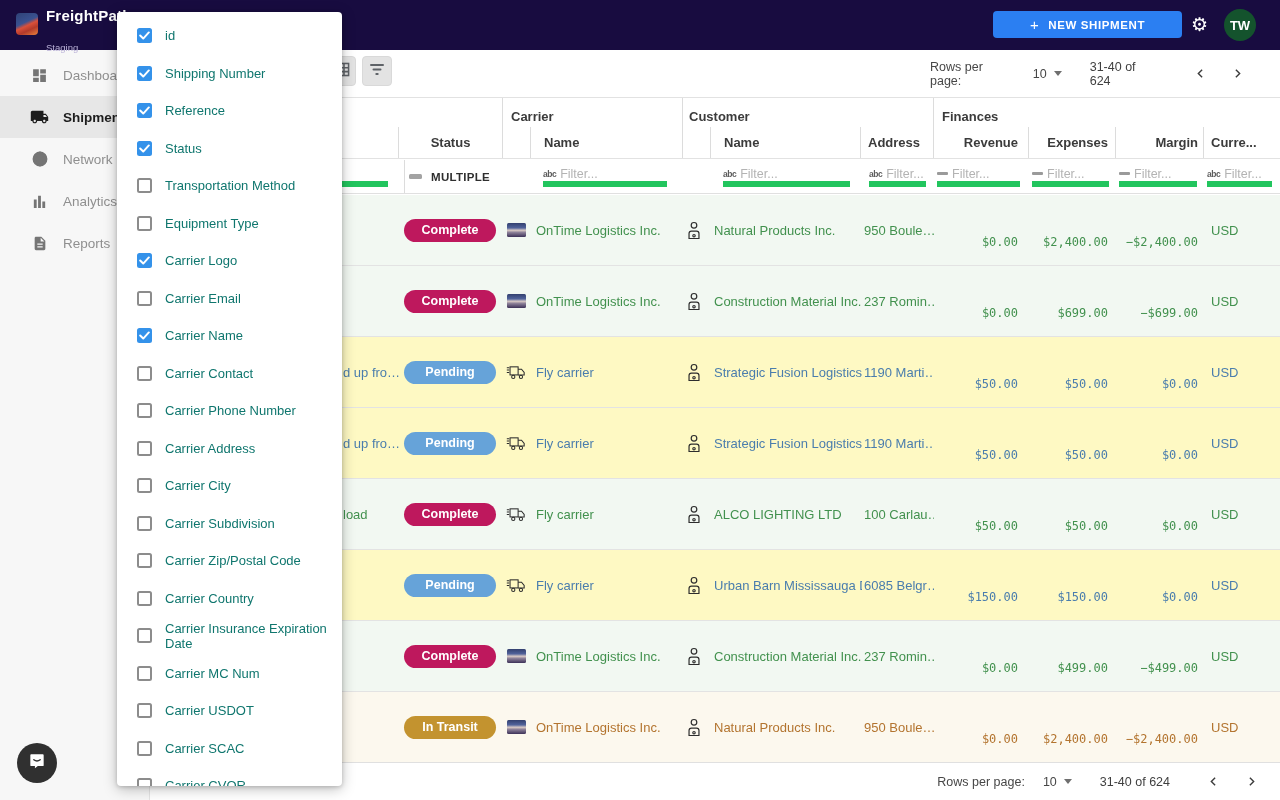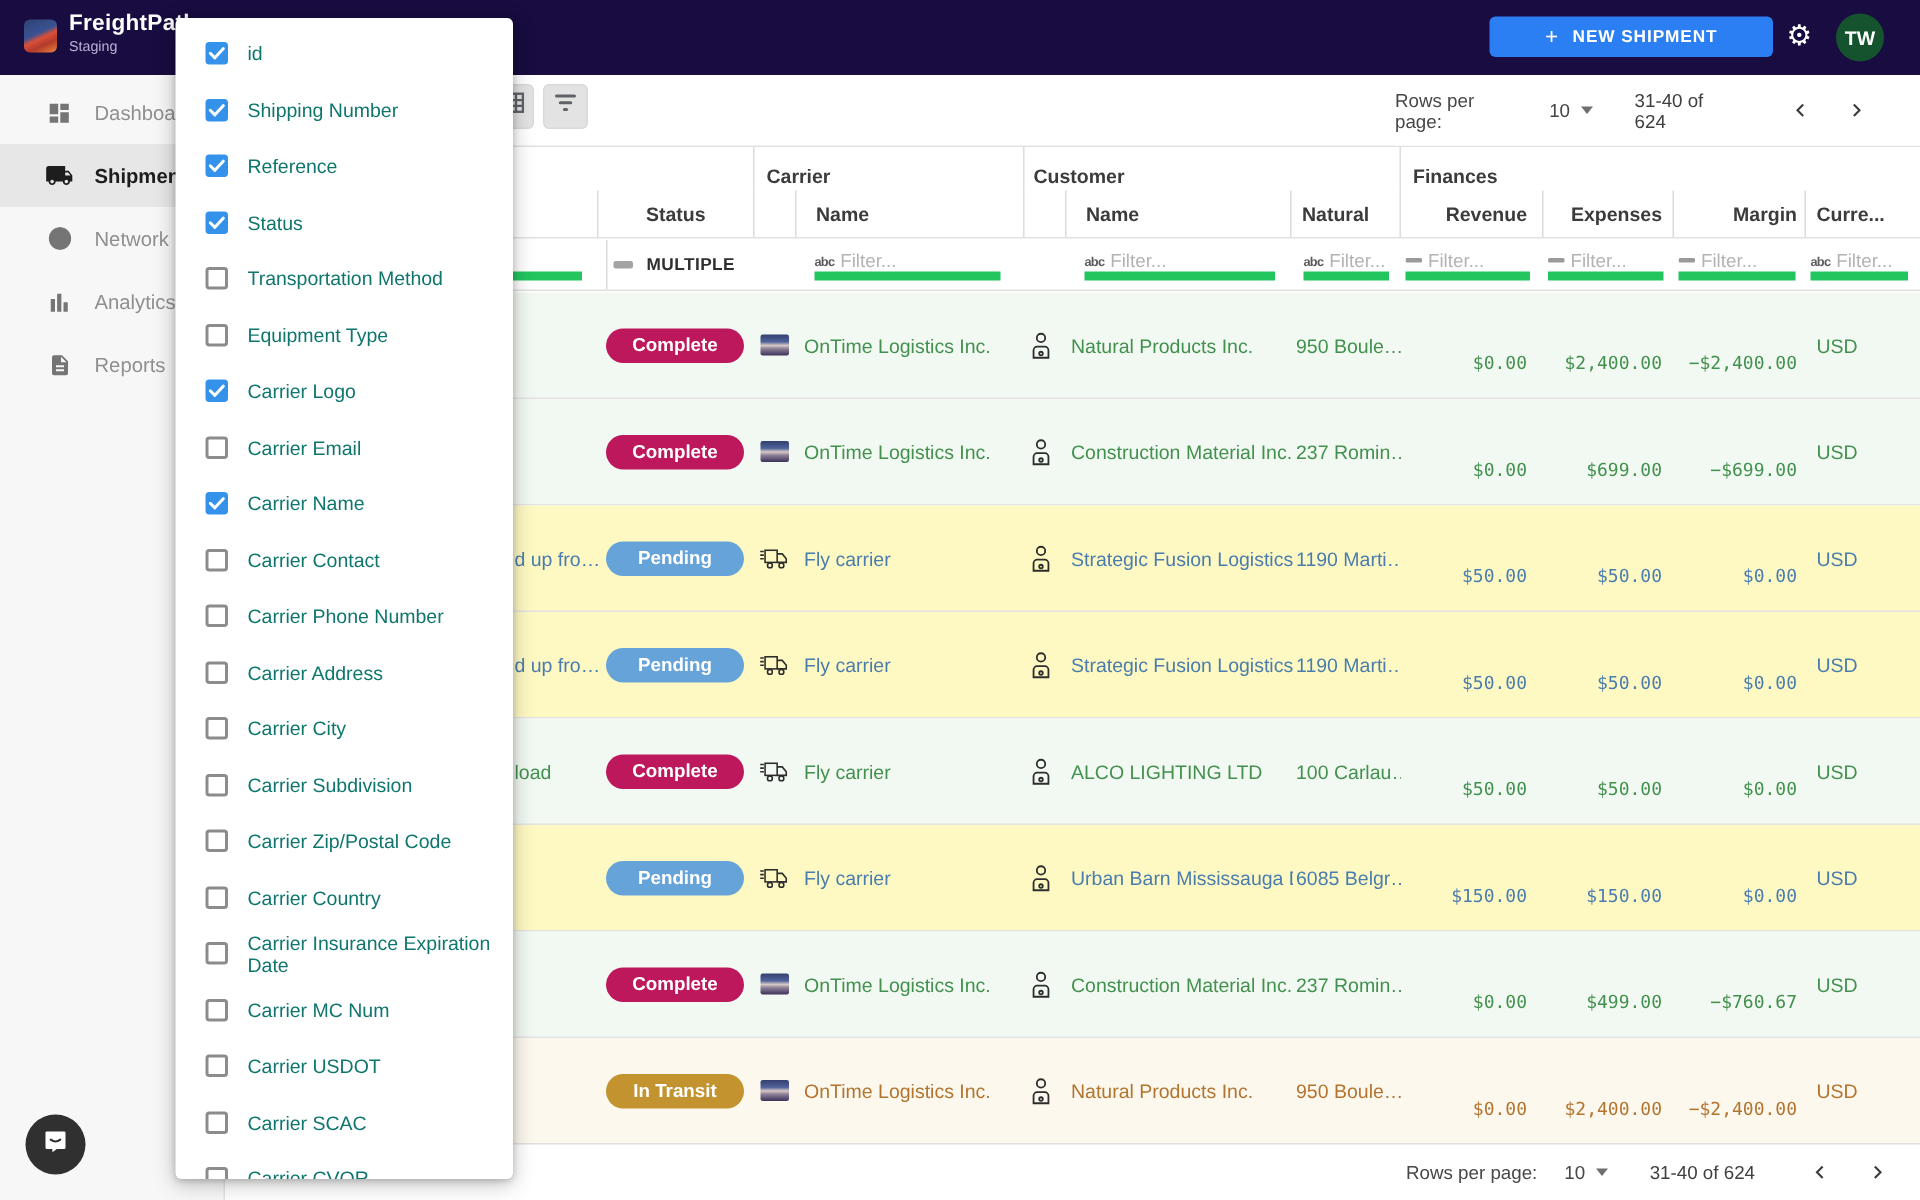--- a/index.html
+++ b/index.html
@@ -5,21 +5,21 @@
   * { margin:0; padding:0; box-sizing:border-box; }
   html,body { width:1280px; height:800px; overflow:hidden; background:#fff;
     font-family:"Liberation Sans", sans-serif; }
 
   
   .navbar { position:absolute; left:0; top:0; width:1280px; height:50px; background:#180c40; z-index:10; }
   .logo { position:absolute; left:16px; top:13px; width:22px; height:22px; border-radius:4px;
     background:linear-gradient(155deg,#2f4276 0%,#3a5291 42%,#d9503a 55%,#b33a2a 72%,#e8833c 100%); }
   .brand { position:absolute; left:46px; top:7px; }
   .app-name { color:#fff; font-size:15px; font-weight:bold; letter-spacing:.2px; }
-  .env { color:#b9b0d6; font-size:9.5px; margin-top:2px; }
+  .env { color:#b9b0d6; font-size:9.5px; margin-top:18px; }
   .new-shipment { position:absolute; left:993px; top:11px; width:189px; height:27px; border:none;
     background:#2b7ff2; border-radius:4px; color:#fff; font-family:inherit; font-size:11.5px; font-weight:bold;
     letter-spacing:.6px; display:flex; align-items:center; justify-content:center; gap:9px; cursor:pointer; }
   .new-shipment .plus { font-size:15px; font-weight:normal; }
   .gear { position:absolute; left:1191px; top:13px; color:#fff; font-size:19px;
     font-family:"DejaVu Sans", sans-serif; cursor:pointer; }
   .avatar { position:absolute; left:1224px; top:9px; width:32px; height:32px; border-radius:50%;
     background:#14532d; color:#fff; font-size:13px; font-weight:bold;
     display:flex; align-items:center; justify-content:center; cursor:pointer; }
 
@@ -49,21 +49,21 @@
   .pg-select { display:flex; align-items:center; gap:7px; margin-right:28px; cursor:pointer; }
   .caret { width:0; height:0; border-left:4.5px solid transparent; border-right:4.5px solid transparent;
     border-top:5px solid #6f6f6f; }
   .pg-range { margin-right:30px; color:#3f3f3f; }
   .pg-btn { width:26px; height:26px; border:none; background:transparent; display:flex; align-items:center;
     justify-content:center; cursor:pointer; }
   .pg-btn + .pg-btn { margin-left:12px; }
 
   
   .hrow { position:absolute; left:150px; right:0; background:#fff; z-index:1; }
-  .gh-row { top:97px; height:41px; border-top:1px solid #e2e2e2; border-bottom:1px solid #8b5cf6; }
+  .gh-row { top:97px; height:41px; border-top:1px solid #e2e2e2; border-bottom:3px solid #8b5cf6; }
   .ch-row { top:127px; height:32px; border-bottom:1px solid #e2e2e2; }
   .fr-row { top:160px; height:34px; border-bottom:1px solid #e0e0e0; }
   .hcell { position:absolute; top:0; bottom:0; font-size:13px; font-weight:bold; color:#3b3b3b;
     display:flex; align-items:center; }
   .vline { border-left:1px solid #dcdcdc; }
   
   .gh-carrier { left:352px; width:180px; padding-left:8px; }
   .gh-customer { left:532px; width:251px; padding-left:6px; }
   .gh-finances { left:783px; right:0; padding-left:8px; }
   
@@ -246,21 +246,21 @@
   <div class="hcell gh-customer vline">Customer</div>
   <div class="hcell gh-finances vline">Finances</div>
 </div>
 
 <div class="hrow ch-row">
   <div class="hcell ch-status vline">Status</div>
   <div class="hcell ch-cl vline"></div>
   <div class="hcell ch-cn vline">Name</div>
   <div class="hcell ch-ci vline"></div>
   <div class="hcell ch-cu vline">Name</div>
-  <div class="hcell ch-ad vline">Natural</div>
+  <div class="hcell ch-ad vline">Address</div>
   <div class="hcell ch-re vline">Revenue</div>
   <div class="hcell ch-ex vline">Expenses</div>
   <div class="hcell ch-ma vline">Margin</div>
   <div class="hcell ch-cur vline">Curre...</div>
 </div>
 
 <div class="hrow fr-row">
   <div class="fcell f-ref">
     <span class="filter-field">
         <span class="abc-icon">abc</span>
@@ -499,21 +499,21 @@
         <svg width="16" height="19" viewBox="0 0 20 23" fill="none" stroke="#2d2d2d" stroke-width="1.5">
           <circle cx="10" cy="5" r="3.5"></circle>
           <path d="M3.8 21.5v-6.2a3 3 0 013-3h6.4a3 3 0 013 3v6.2z"></path>
           <circle cx="10" cy="18" r="1.5"></circle>
         </svg>
       </span>
       <span class="cell cust">Construction Material Inc.</span>
       <span class="cell addr">237 Romin…</span>
       <span class="cell rev mono">$0.00</span>
       <span class="cell exp mono">$499.00</span>
-      <span class="cell mar mono">−$760.67</span>
+      <span class="cell mar mono">−$499.00</span>
       <span class="cell cur">USD</span>
     </div>
     <div class="trow tone-transit" style="top: 692px;">
       <span class="cell ref"></span>
       <span class="cell status">
         <span class="badge b-transit">In Transit</span>
       </span>
       <span class="cell clogo">
         <span class="thumb"></span>
       </span>

